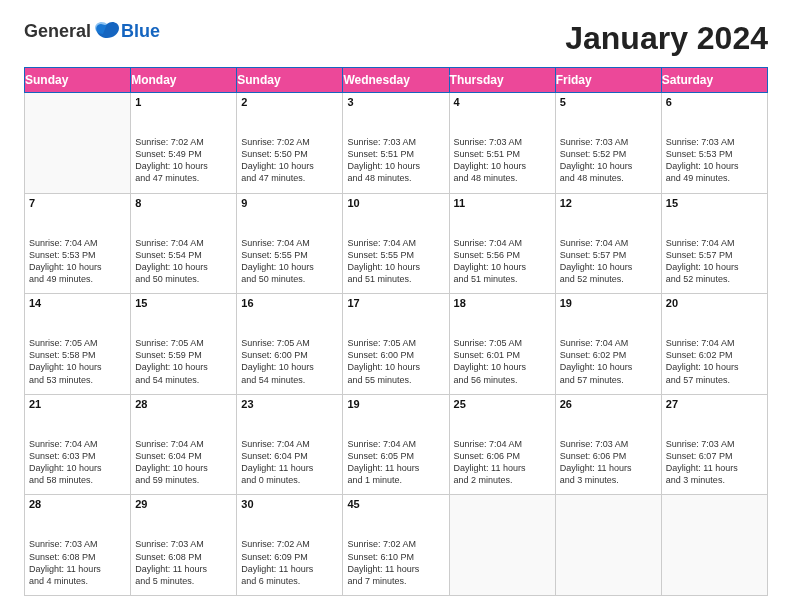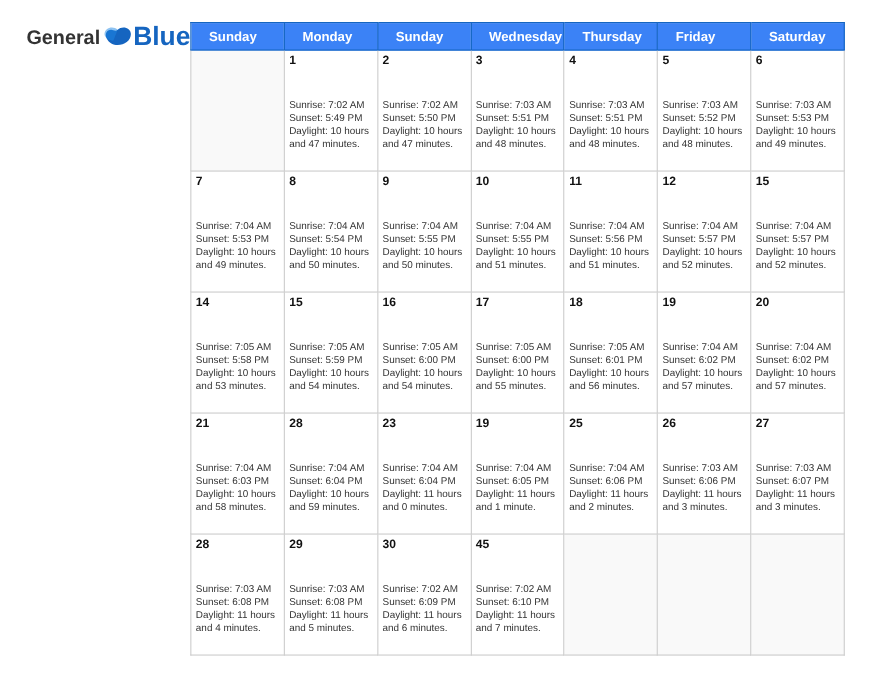--- a/index.html
+++ b/index.html
@@ -8,21 +8,21 @@
       background: #fff;
       width: 792px;
       height: 612px;
       overflow: hidden;
     }
     .page {
       width: 792px;
       height: 612px;
       padding: 20px 24px 16px 24px;
       display: flex;
-      flex-direction: row;
+      flex-direction: column;
     }
     .header {
       display: flex;
       justify-content: space-between;
       align-items: flex-start;
       margin-bottom: 10px;
     }
     .logo {
       display: flex;
       flex-direction: column;
@@ -32,21 +32,21 @@
       display: flex;
       align-items: center;
       gap: 0;
     }
     .logo-general {
       font-size: 18px;
       font-weight: bold;
       color: #333;
     }
     .logo-blue {
-      font-size: 24px;
+      font-size: 18px;
       font-weight: bold;
       color: #1565c0;
     }
     .logo-bird {
       width: 28px;
       height: 22px;
       margin-left: 2px;
     }
     .title-block {
       text-align: right;
@@ -62,25 +62,25 @@
       color: #444;
     }
     .calendar {
       flex: 1;
       border: 1px solid #ccc;
       border-collapse: collapse;
       width: 100%;
       table-layout: fixed;
     }
     .calendar th {
-      background-color: #3b82f6;
+      background-color: #ec4899;
       color: #fff;
       font-size: 12px;
       font-weight: bold;
-      padding: 5px 16px;
+      padding: 5px 0;
       text-align: left;
       border: 1px solid #1565c0;
     }
     .calendar td {
       border: 1px solid #ccc;
       vertical-align: top;
       padding: 3px 4px;
       font-size: 9.5px;
       color: #333;
       height: 82px;
@@ -115,20 +115,21 @@
       <div class="logo-text">
         <span class="logo-general">General</span>
         <svg class="logo-bird" viewBox="0 0 28 22">
           <path d="M14 4 C18 0, 26 2, 26 8 C26 14, 20 18, 14 18 C10 18, 6 16, 4 12 C2 8, 4 4, 8 4 C10 4, 12 6, 14 4Z" fill="#1565c0"></path>
           <path d="M14 4 C10 0, 2 2, 2 8 C2 11, 6 14, 10 14" fill="#1e88e5" opacity="0.5"></path>
         </svg>
         <span class="logo-blue">Blue</span>
       </div>
     </div>
     <div class="title-block">
+      <h1>January 2024</h1>
     </div>
   </div>
 
   <table class="calendar">
     <thead>
       <tr>
         <th>Sunday</th>
         <th>Monday</th>
         <th>Sunday</th>
         <th>Wednesday</th>

